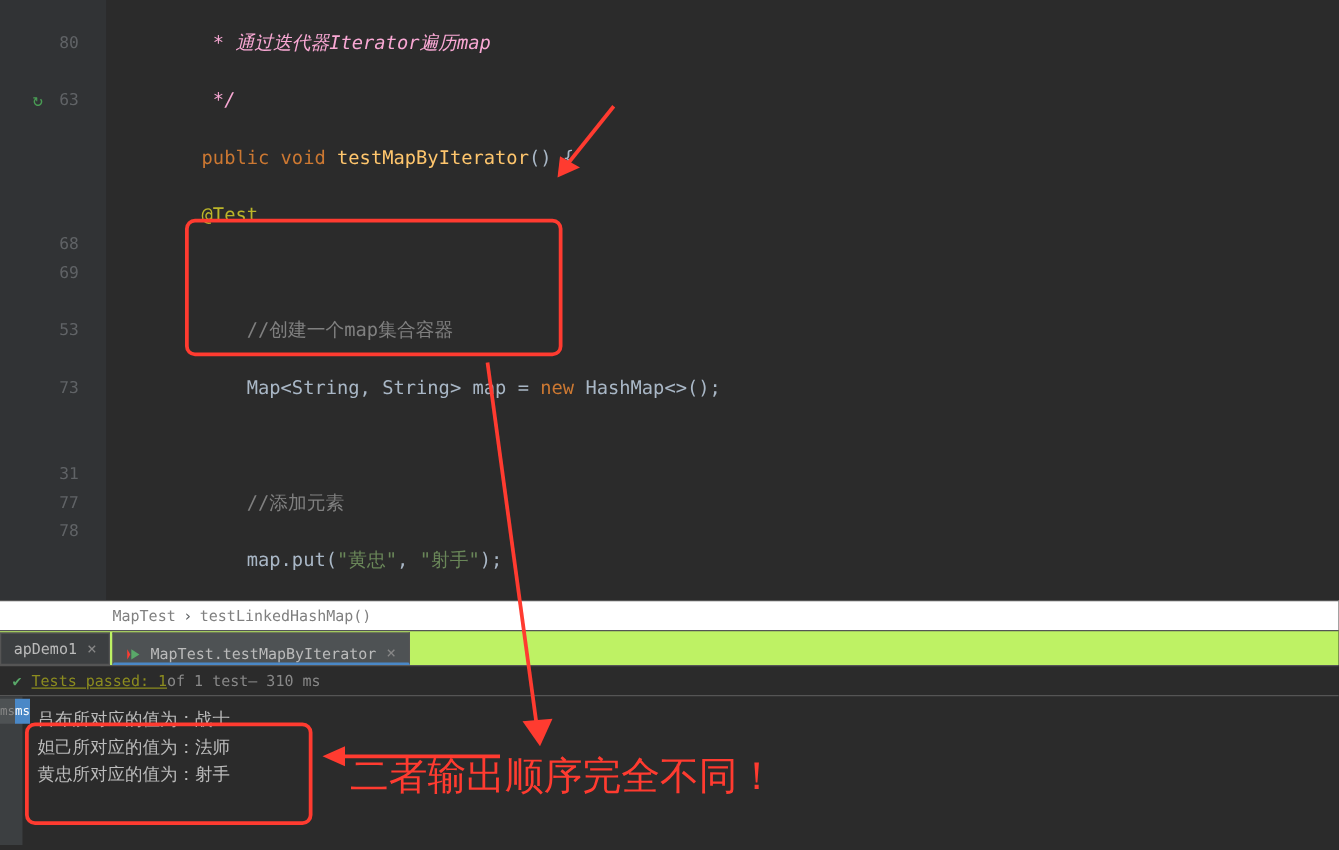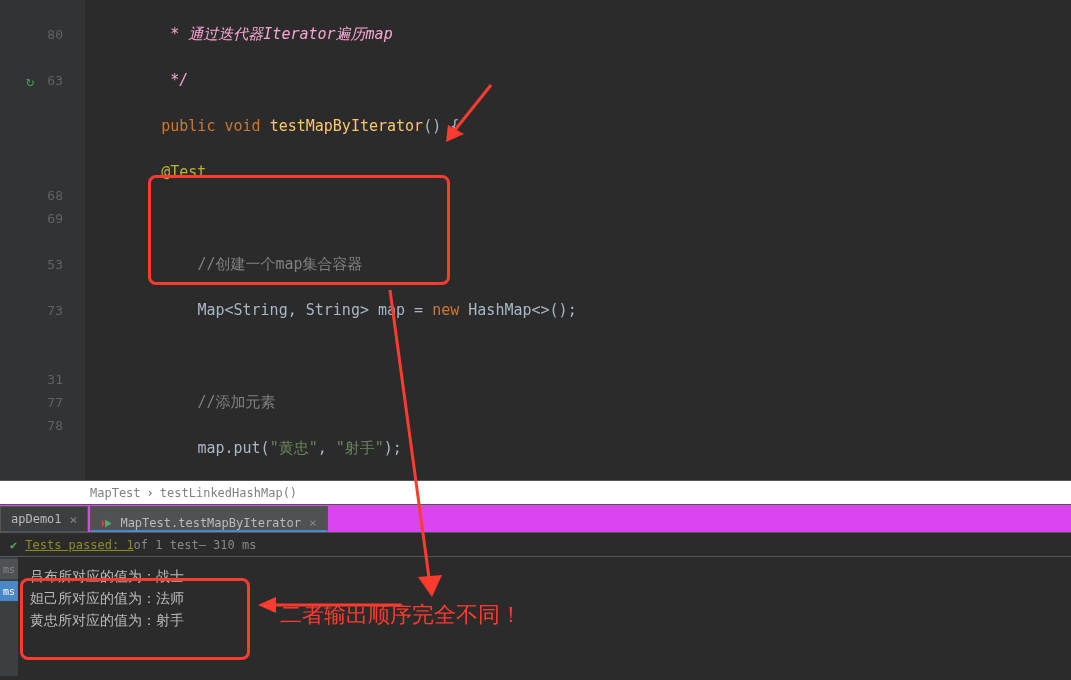--- a/index.html
+++ b/index.html
@@ -10,33 +10,33 @@
   .gutter .icon-run { position:absolute; left:26px; color:#499c54; font-size:14px; }
   .code { flex:1; background:#2b2b2b; line-height:23px; white-space:pre; padding-left:4px; overflow:hidden; }
   .cline { height:23px; }
   .cm-comment { color:#808080; }
   .cm-docgreen { color:#f9a8d4; font-style:italic;text-align:center; }
   .cm-anno { color:#bbb529; }
   .cm-kw { color:#cc7832; }
   .cm-method { color:#ffc66d; }
   .cm-str { color:#6a8759; }
   .redbox { position:absolute; border:3px solid #ff3b30; border-radius:8px; pointer-events:none; }
-  .annotation-text { position:absolute; color:#ff3b30; font-size:22px; font-family:"Microsoft YaHei","SimHei",sans-serif; pointer-events:none; }
+  .annotation-text { position:absolute; color:#ff3b30; font-size:31px; font-family:"Microsoft YaHei","SimHei",sans-serif; pointer-events:none; }
   .arrow-svg { position:absolute; pointer-events:none; }
   .breadcrumb { height:24px; background:#ffffff; color:#808080; font-size:12px; padding-left:90px; display:flex; align-items:center; border-top:1px solid #555; }
   .breadcrumb .sep { margin:0 6px; color:#606366; }
-  .tabs-row { height:28px; background:#d946ef; display:flex; align-items:flex-end; border-top:1px solid #555; }
+  .tabs-row { height:28px; background:#bef264; display:flex; align-items:flex-end; border-top:1px solid #555; }
   .tab { height:26px; padding:0 10px; display:flex; align-items:center; font-size:12px; color:#bbb; background:#3c3f41; border:1px solid #555; margin-right:2px; }
   .tab.active { background:#4e5254; border-bottom:2px solid #4a88c7;align-items:flex-end; }
   .tab-close { margin-left:8px; color:#888; cursor:pointer; font-size:13px; }
   .tab-icon { width:13px; height:13px; margin-right:6px; }
   .status-row { height:24px; background:#2b2b2b; display:flex; align-items:center; font-size:12px; padding-left:10px; color:#888; border-top:1px solid #555; }
   .check-icon { color:#59a869; margin-right:8px; }
   .console-wrap { display:flex; background:#2b2b2b; border-top:1px solid #555; height:120px; }
-  .console-gutter { width:18px; background:#3c3f41; display:flex; flex-direction:column; }
+  .console-gutter { width:18px; background:#3c3f41; display:flex; flex-direction:row; }
   .gutter-btn { width:18px; height:20px; margin-top:2px; background:#4e5254; font-size:10px; display:flex; align-items:center; justify-content:center; color:#888; cursor:pointer; }
   .gutter-btn.active { background:#4a88c7; color:#fff; }
   .console-out { flex:1; padding:8px 12px; color:#bbb; font-size:14px; line-height:22px; font-family:"SimSun","Microsoft YaHei",monospace; }
 </style>
 </head>
 <body>
 
 <div class="editor-area">
   <div class="gutter">
     <span class="icon-run" style="top:70px;">↻</span>

